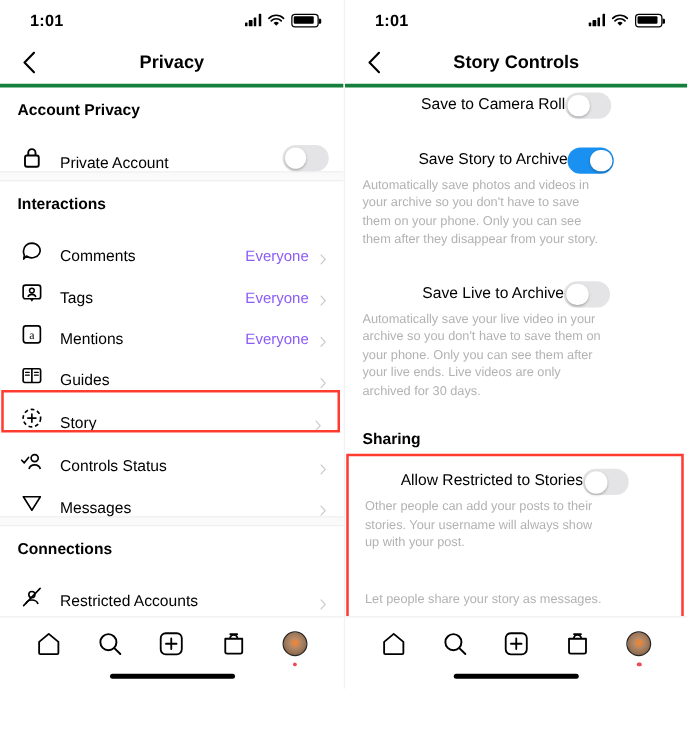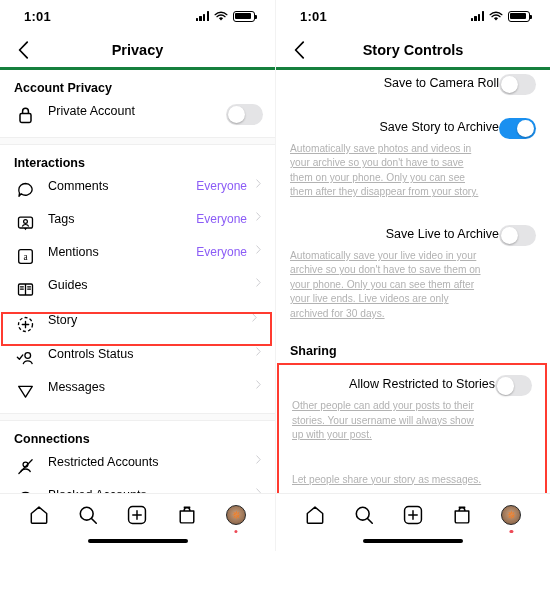--- a/index.html
+++ b/index.html
@@ -71,21 +71,21 @@
   
   .body { position: absolute; top: 70px; bottom: 58px; left: 0; right: 0; overflow: hidden; }
 
   .section-header {
     font-size: 12.5px; font-weight: bold; color: #000;
     padding: 11px 14px 9px 14px;
   }
   .group-gap { height: 8px; background: #fafafa; border-top: 1px solid #efefef; border-bottom: 1px solid #efefef; }
 
   .row {
-    display: flex; align-items: flex-start;
+    display: flex; align-items: flex-end;
     padding: 0 12px 0 14px;
     height: 33px;
     position: relative;
   }
   .row-ico {
     width: 22px; height: 22px; flex: 0 0 22px;
     display: flex; align-items: center; justify-content: center;
     margin-right: 12px;
   }
   .row-label { font-size: 12.5px; color: #000; flex: 1; }
@@ -101,25 +101,25 @@
     position: absolute; top: 1.6px; left: 1.6px;
     width: 17.8px; height: 17.8px; border-radius: 50%;
     background: #fff;
     box-shadow: 0 1px 2px rgba(0,0,0,.28);
   }
   .toggle.on { background: #1a90f0; }
   .toggle.on i { left: auto; right: 1.6px; }
 
   
   .setting { padding: 9px 14px 9px 14px; }
-  .setting-top { display: flex; align-items: flex-start; justify-content: flex-end; }
+  .setting-top { display: flex; align-items: flex-start; justify-content: center; }
   .setting-title { font-size: 12.5px; color: #000; padding-top: 2px; }
   .setting-desc {
     font-size: 10.2px; color: #b2b2b2; line-height: 1.42;
-    margin-top: 3px; padding-right: 48px; text-decoration: underline;
+    margin-top: 3px; padding-right: 48px;
   }
 
   
   .hl { outline: 2.5px solid #ff3b30; outline-offset: -1px; }
 
   
   .tabbar {
     position: absolute; left: 0; right: 0; bottom: 0;
     height: 58px;
     border-top: 1px solid #efefef;

